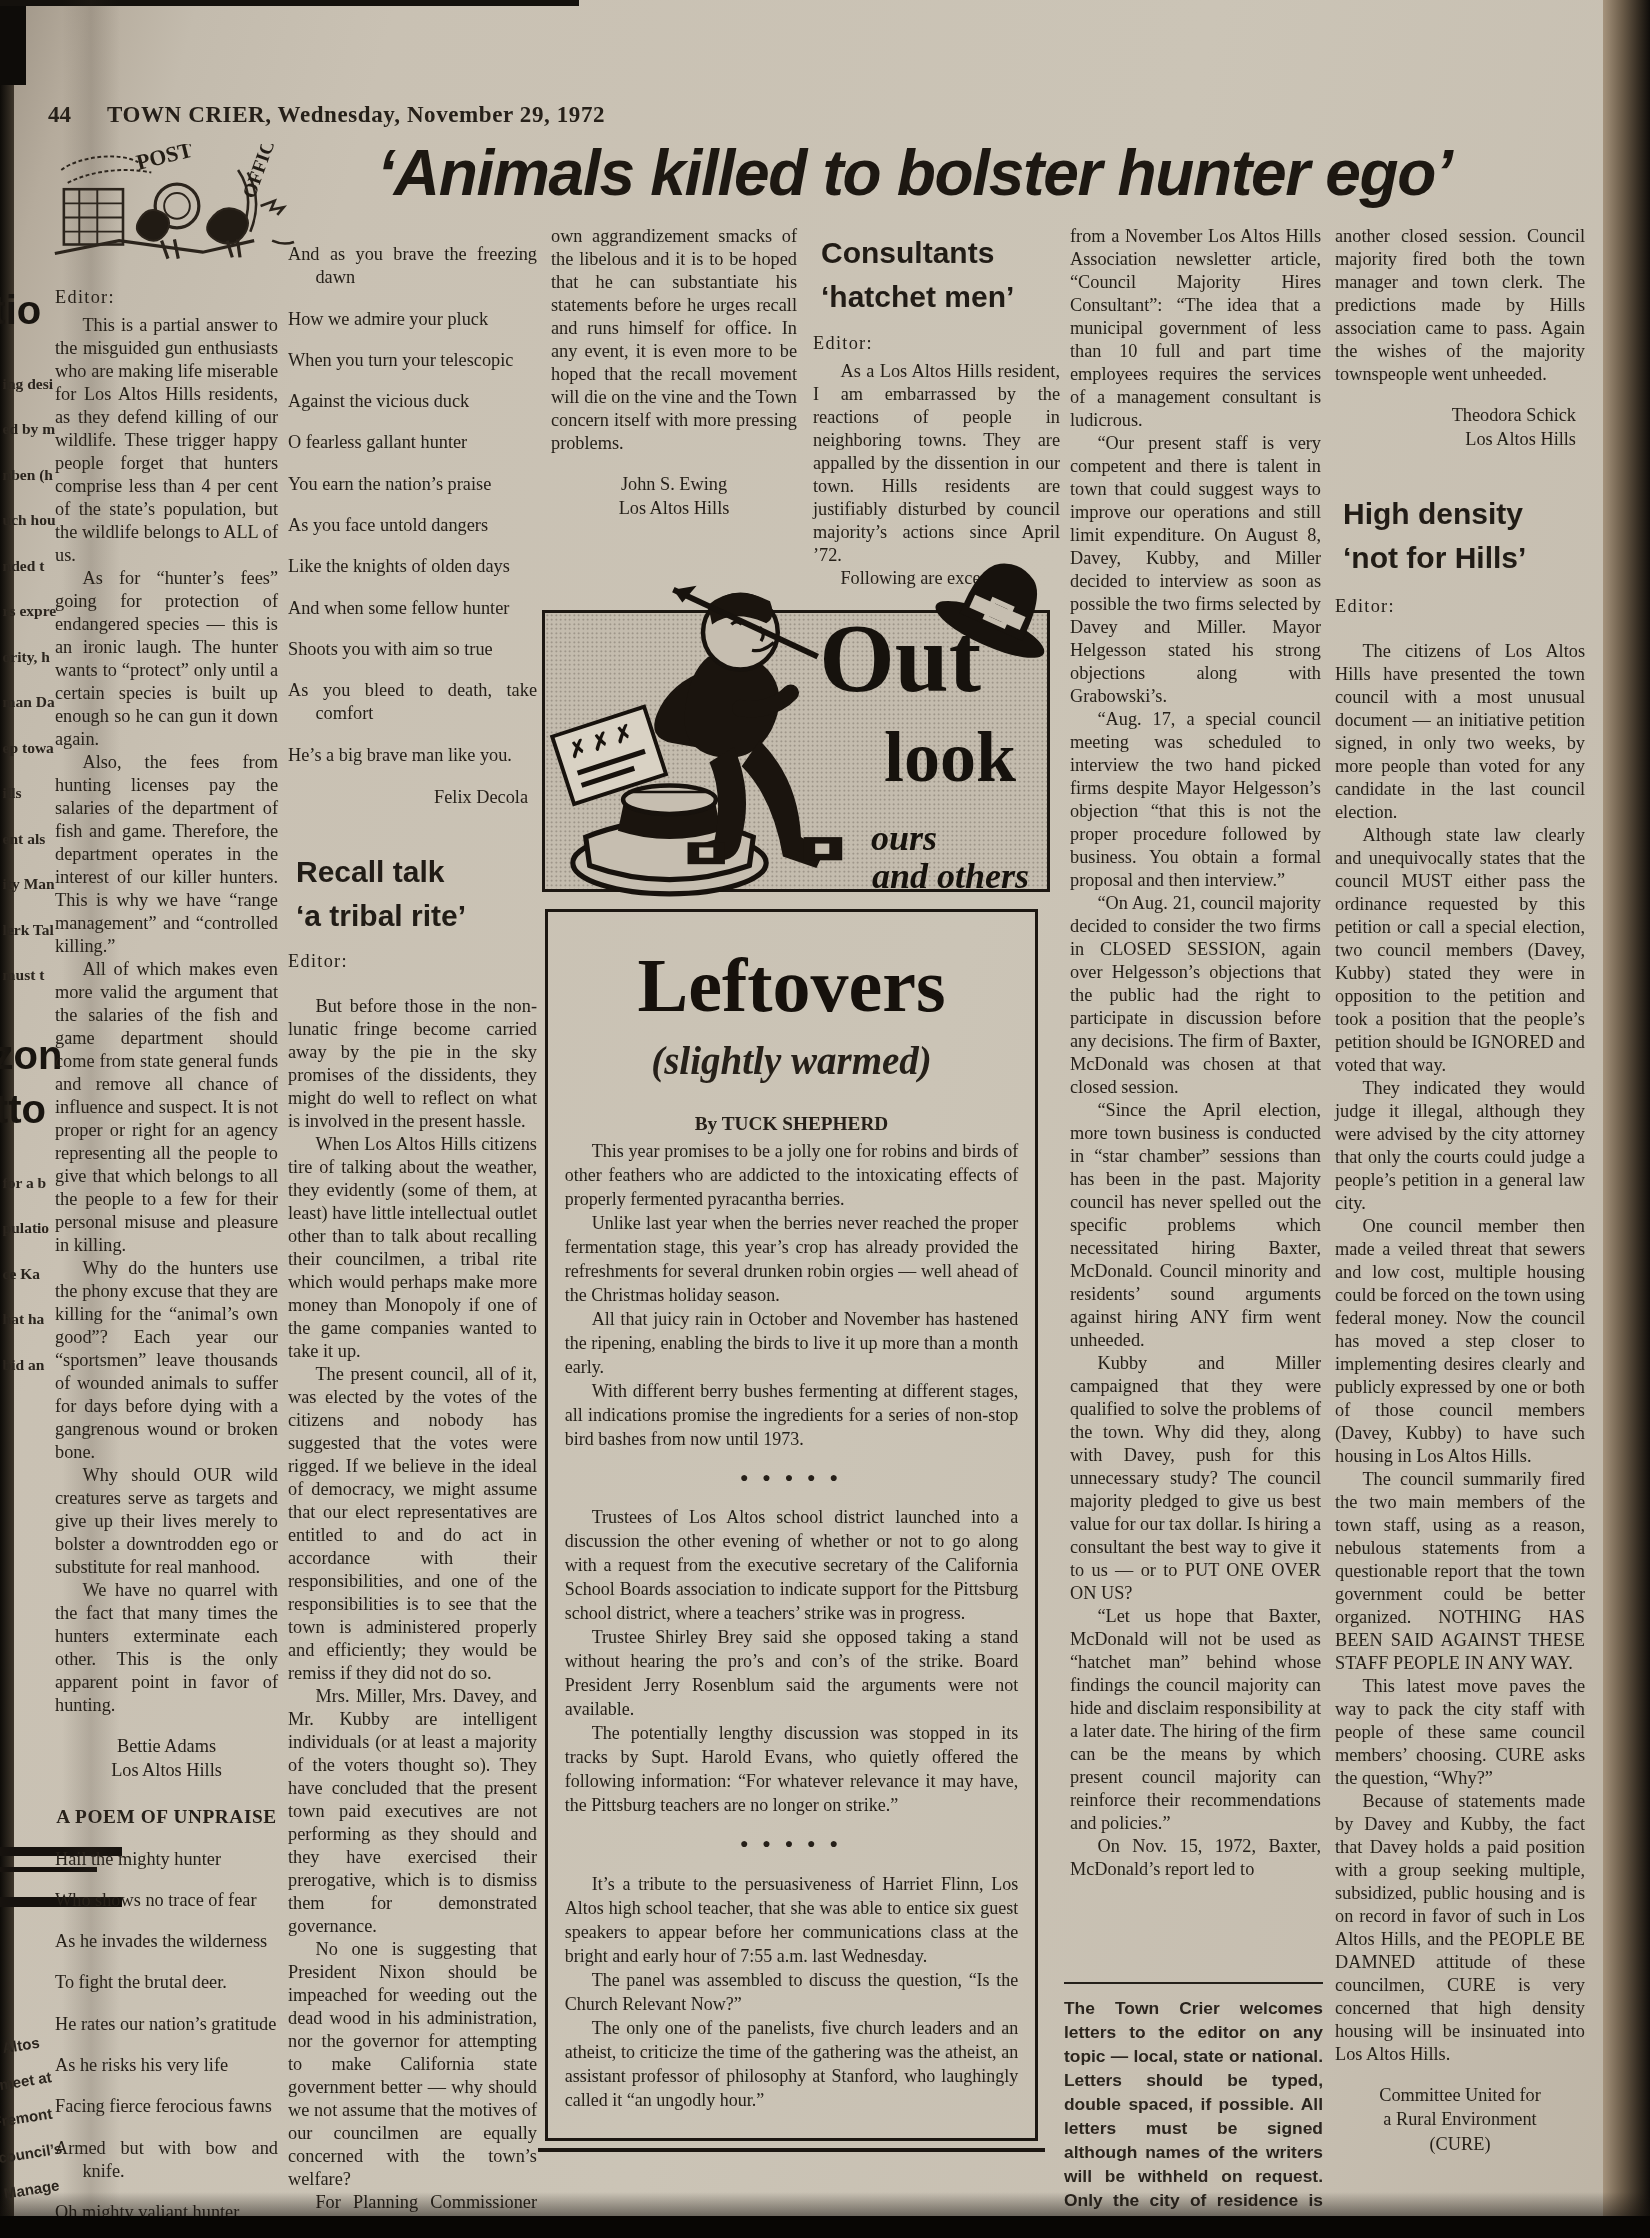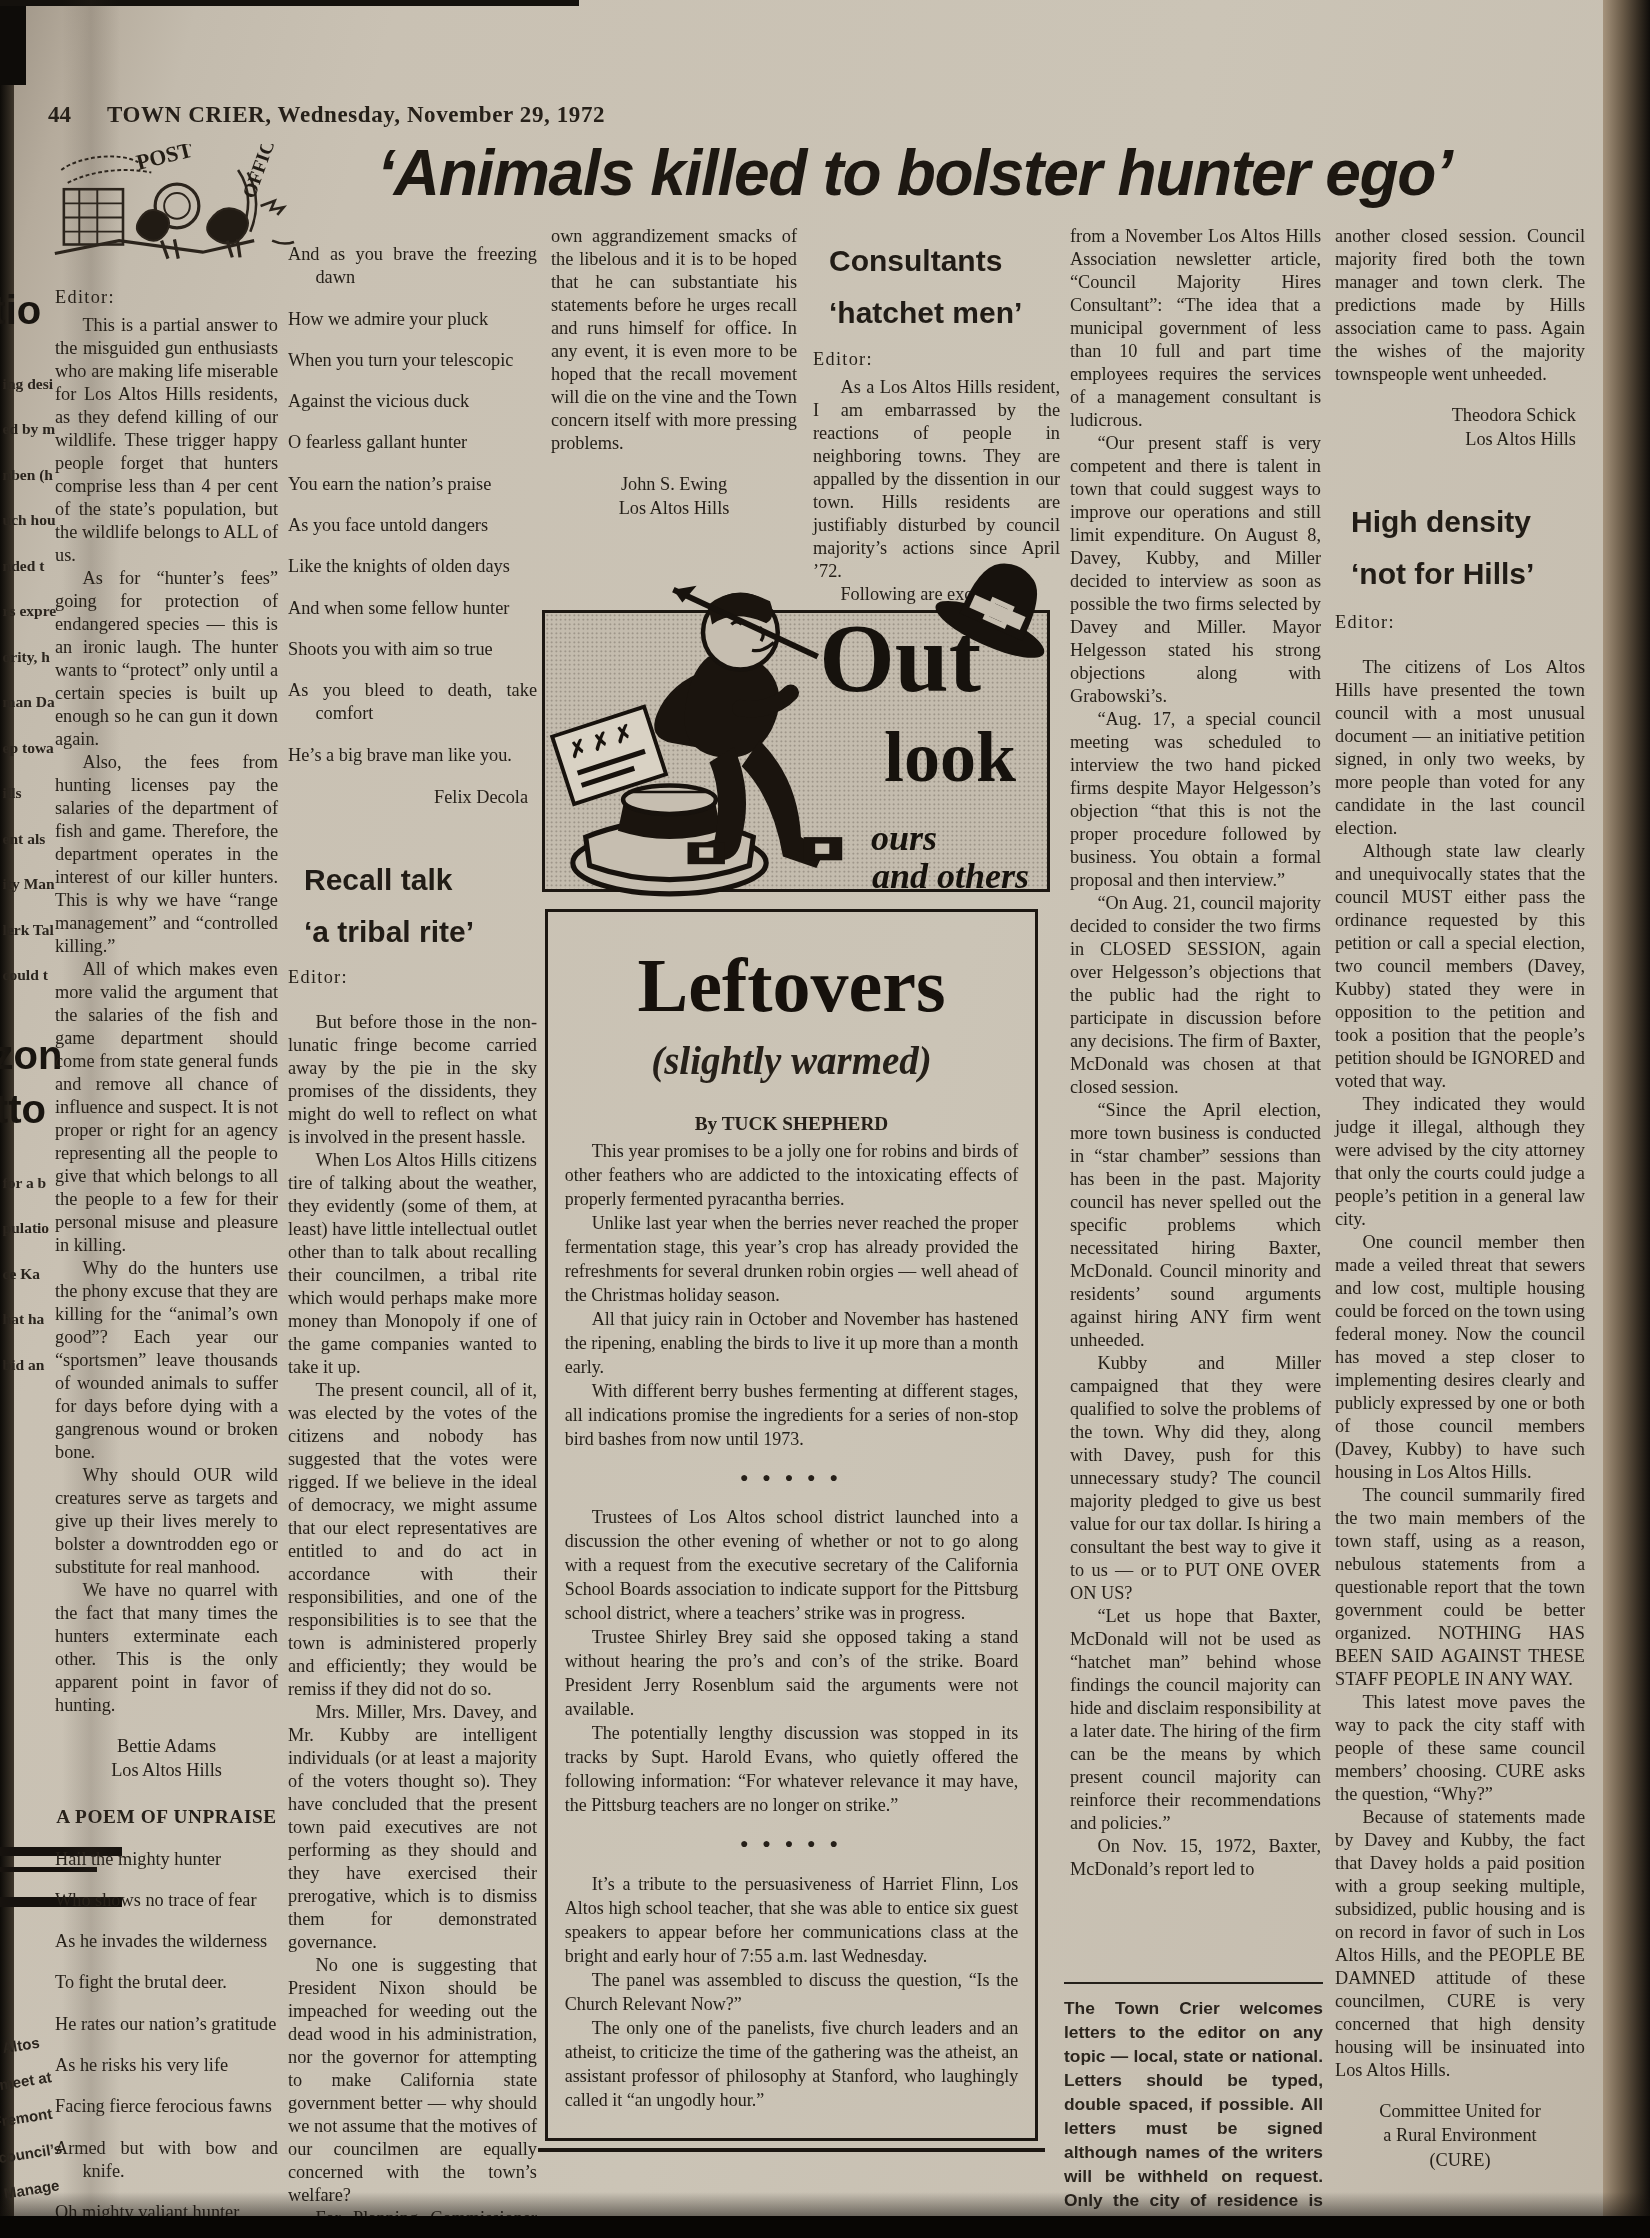--- a/index.html
+++ b/index.html
@@ -38,21 +38,21 @@
   
   .col{position:absolute;font-size:18.3px;line-height:23px;text-align:justify;}
   .para{margin:0;text-indent:1.5em;}
   .noindent{text-indent:0;}
   .editor-line{margin:3.9px 0 5.2px 0;letter-spacing:1.3px;}
   .poem-line{padding-left:1.5em;text-indent:-1.5em;}
   .stanza{margin-bottom:14px;}
   .sig-center{text-align:center;margin:16.7px 0 6.4px 0;line-height:24.5px;}
   .sig-right{text-align:right;padding-right:9px;margin:16.7px 0 6.4px 0;line-height:24.5px;}
   .subhead{font-family:"Liberation Sans",sans-serif;font-weight:bold;font-size:30px;
-        line-height:36px;letter-spacing:0;margin:16px;text-align:left;color:#211c16;}
+        line-height:36px;letter-spacing:0;margin:8px;text-align:left;color:#211c16;}
   .poemtitle{text-align:center;font-weight:bold;font-size:19.3px;letter-spacing:0.6px;margin:22px 0 18px 0;line-height:24.5px;}
   .gap-lg{height:30px;}
   .gap-md{height:16.7px;}
 
   
   .outlook{position:absolute;left:537px;top:555px;width:520px;height:341px;}
   .outbox{position:absolute;left:5.2px;top:55px;width:502px;height:276px;border:3.9px solid #1c1712;
         background-color:#c4bcae;
         background-image:radial-gradient(rgba(60,52,42,.38) 0.8px, transparent 1px);
         background-size:4.5px 4.5px;}
@@ -92,21 +92,21 @@
         <p class="frag">uch hou</p>
         <p class="frag">nded t</p>
         <p class="frag">rs expre</p>
         <p class="frag">ority, h</p>
         <p class="frag">man Da</p>
         <p class="frag">ep towa</p>
         <p class="frag">ills</p>
         <p class="frag">ent als</p>
         <p class="frag">ity Man</p>
         <p class="frag">lerk Tal</p>
-        <p class="frag">could t</p>
+        <p class="frag">must t</p>
         <p class="frag">th peop</p>
       </div>
     <div class="bigfrag" style="left:-7.7px;top:288px;">tio</div>
     <div class="bigfrag" style="left:-6.4px;top:1033px;">zon</div>
     <div class="bigfrag" style="left:-5.2px;top:1087px;">tto</div>
     <div class="strip" style="left:2.6px;top:1152px;width:72px;height:245px;">
         <p class="frag">for a b</p>
         <p class="frag">pulatio</p>
         <p class="frag">ce Ka</p>
         <p class="frag">hat ha</p>

